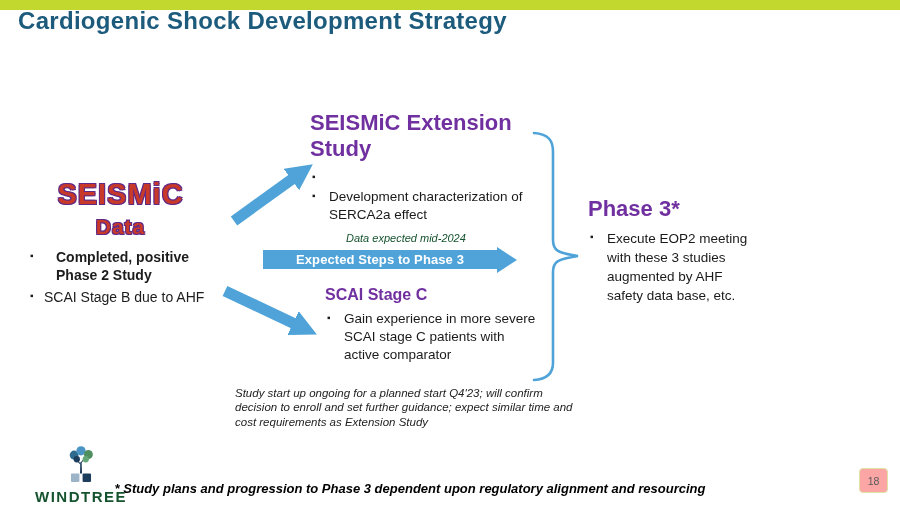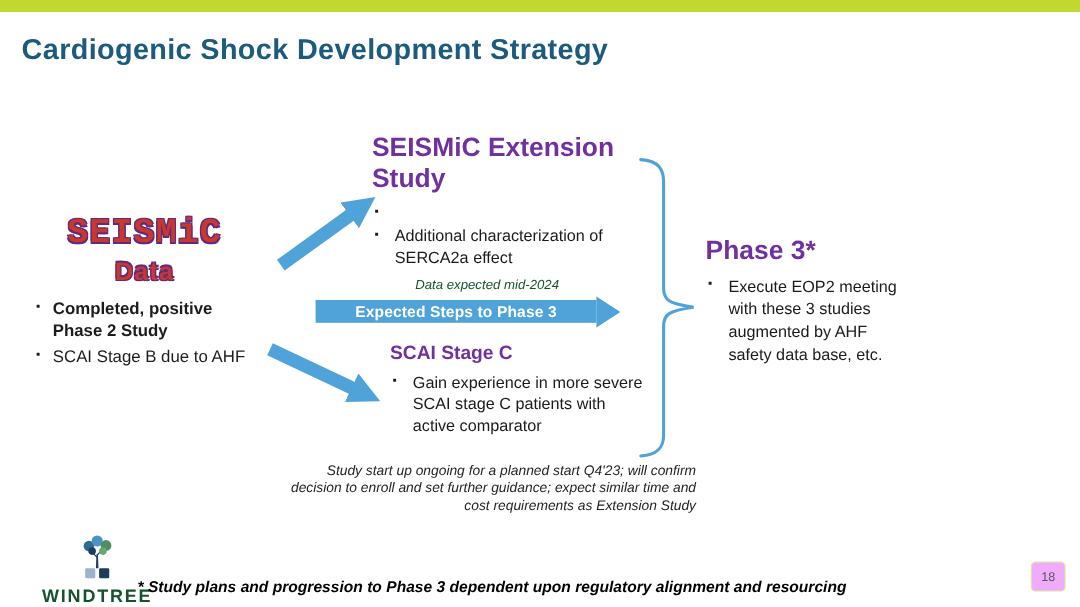--- a/index.html
+++ b/index.html
@@ -1,41 +1,40 @@
 <!DOCTYPE html>
 <html><head>
 <meta charset="utf-8">
 <style>
   html,body{margin:0;padding:0;background:#888;}
   .slide{
     position:relative;width:900px;height:506px;background:#ffffff;
     font-family:"Liberation Sans", sans-serif;overflow:hidden;margin:0 auto;
   }
   .topbar{position:absolute;left:0;top:0;width:900px;height:10px;background:#c3d82f;}
-  .hdr{position:absolute;left:18px;top:28px;}
+  .hdr{position:absolute;left:18px;top:7px;}
   .hdr .title{font-size:24px;font-weight:bold;color:#1d5b7d;letter-spacing:.3px;line-height:1.2;}
   .hdr .subtitle{font-size:17px;font-weight:bold;font-style:italic;color:#3f9ad2;margin-top:1px;}
 
   
   .seismic{position:absolute;left:38px;top:178px;width:165px;text-align:center;}
   .seismic .l1{
     font-size:29px;font-weight:bold;color:#c8392a;letter-spacing:1px;
     text-shadow:-1px -1px 0 #5f2a87,1px -1px 0 #5f2a87,-1px 1px 0 #5f2a87,1px 1px 0 #5f2a87;
-    font-family:Liberation Mono, monospace;
   }
   .seismic .l2{
     font-size:21px;font-weight:bold;color:#c8392a;letter-spacing:1px;margin-top:4px;
     text-shadow:-1px -1px 0 #5f2a87,1px -1px 0 #5f2a87,-1px 1px 0 #5f2a87,1px 1px 0 #5f2a87;
   }
   .leftbullets{position:absolute;left:30px;top:248px;width:210px;font-size:14px;color:#1c1c1c;}
   .brow{display:flex;margin-bottom:4px;}
   .bmark{flex:0 0 14px;font-size:10px;line-height:1.6;color:#1c1c1c;}
   .btext{line-height:1.3;}
   .bold{font-weight:bold;}
-  .w150{display:inline-block;max-width:152px;}
+  .w150{display:inline-block;max-width:152px;margin-left:12px;}
 
   
   .ext{position:absolute;left:310px;top:110px;width:245px;}
   .purph{font-weight:bold;color:#7030a0;}
   .ext .purph{font-size:22px;margin-bottom:7px;}
   .smallbullets{font-size:13.5px;color:#1a1a1a;}
   .smallbullets .brow{margin:0 0 3px 0;}
   .smallbullets .bmark{flex:0 0 17px;padding-left:2px;}
   .smallbullets .btext{line-height:1.35;max-width:195px;}
   .extnote{font-style:italic;font-size:11px;color:#14532d;margin:8px 14px 0 36px;}
@@ -48,21 +47,21 @@
   }
   .banner .tri{
     position:absolute;left:234px;top:-3.5px;width:0;height:0;
     border-top:13px solid transparent;border-bottom:13px solid transparent;border-left:20px solid #4fa3d8;
   }
 
   
   .scai{position:absolute;left:325px;top:286px;width:250px;}
   .scai .purph{font-size:16px;margin-bottom:6px;}
   .scainote{
-    position:absolute;left:235px;top:386px;width:345px;text-align:right;
+    position:absolute;left:235px;top:386px;width:345px;text-align:left;
     font-style:italic;font-size:11.5px;color:#222222;line-height:1.25;
   }
 
   
   .ph3{position:absolute;left:588px;top:196px;width:175px;}
   .ph3 .purph{font-size:22px;margin-bottom:7px;}
   .ph3 .btext{line-height:1.42;max-width:148px;}
 
   
   .overlay{position:absolute;left:0;top:0;width:900px;height:506px;pointer-events:none;}
@@ -71,21 +70,21 @@
   .logo{position:absolute;left:26px;top:445px;width:110px;text-align:center;}
   .logo .nm{font-size:15px;font-weight:bold;color:#14532d;letter-spacing:1.5px;margin-top:1px;}
   .logo .sub{font-size:5.5px;font-weight:bold;color:#cf9f45;letter-spacing:2.2px;margin-top:1px;}
   .footnote{
     position:absolute;left:110px;top:481px;width:600px;text-align:center;
     font-size:13px;font-weight:bold;font-style:italic;color:#000000;
   }
   .pagenum{
     position:absolute;left:859px;top:468px;width:27px;height:23px;
     border:1.5px solid #dce3a3;border-radius:4px;font-size:10.5px;color:#595959;
-    display:flex;align-items:center;justify-content:center;background:#f0abfc;
+    display:flex;align-items:center;justify-content:center;background:#fca5a5;
   }
 </style>
 </head>
 <body>
 
 <div class="slide">
   <div class="topbar"></div>
 
   <div class="hdr">
     <div class="title">Cardiogenic Shock Development Strategy</div>
@@ -107,21 +106,21 @@
   </div>
 
   <div class="ext">
     <div class="purph">SEISMiC Extension Study</div>
     <div class="smallbullets">
       <div class="brow">
         <span class="bmark">▪</span>
       </div>
       <div class="brow">
         <span class="bmark">▪</span>
-        <span class="btext">Additional characterization of SERCA2a effect</span>
+        <span class="btext">Development characterization of SERCA2a effect</span>
       </div>
     </div>
     <div class="extnote">Data expected mid-2024</div>
   </div>
 
   <div class="banner">
     <div class="rect">Expected Steps to Phase 3 Readiness</div>
     <div class="tri"></div>
   </div>
 

